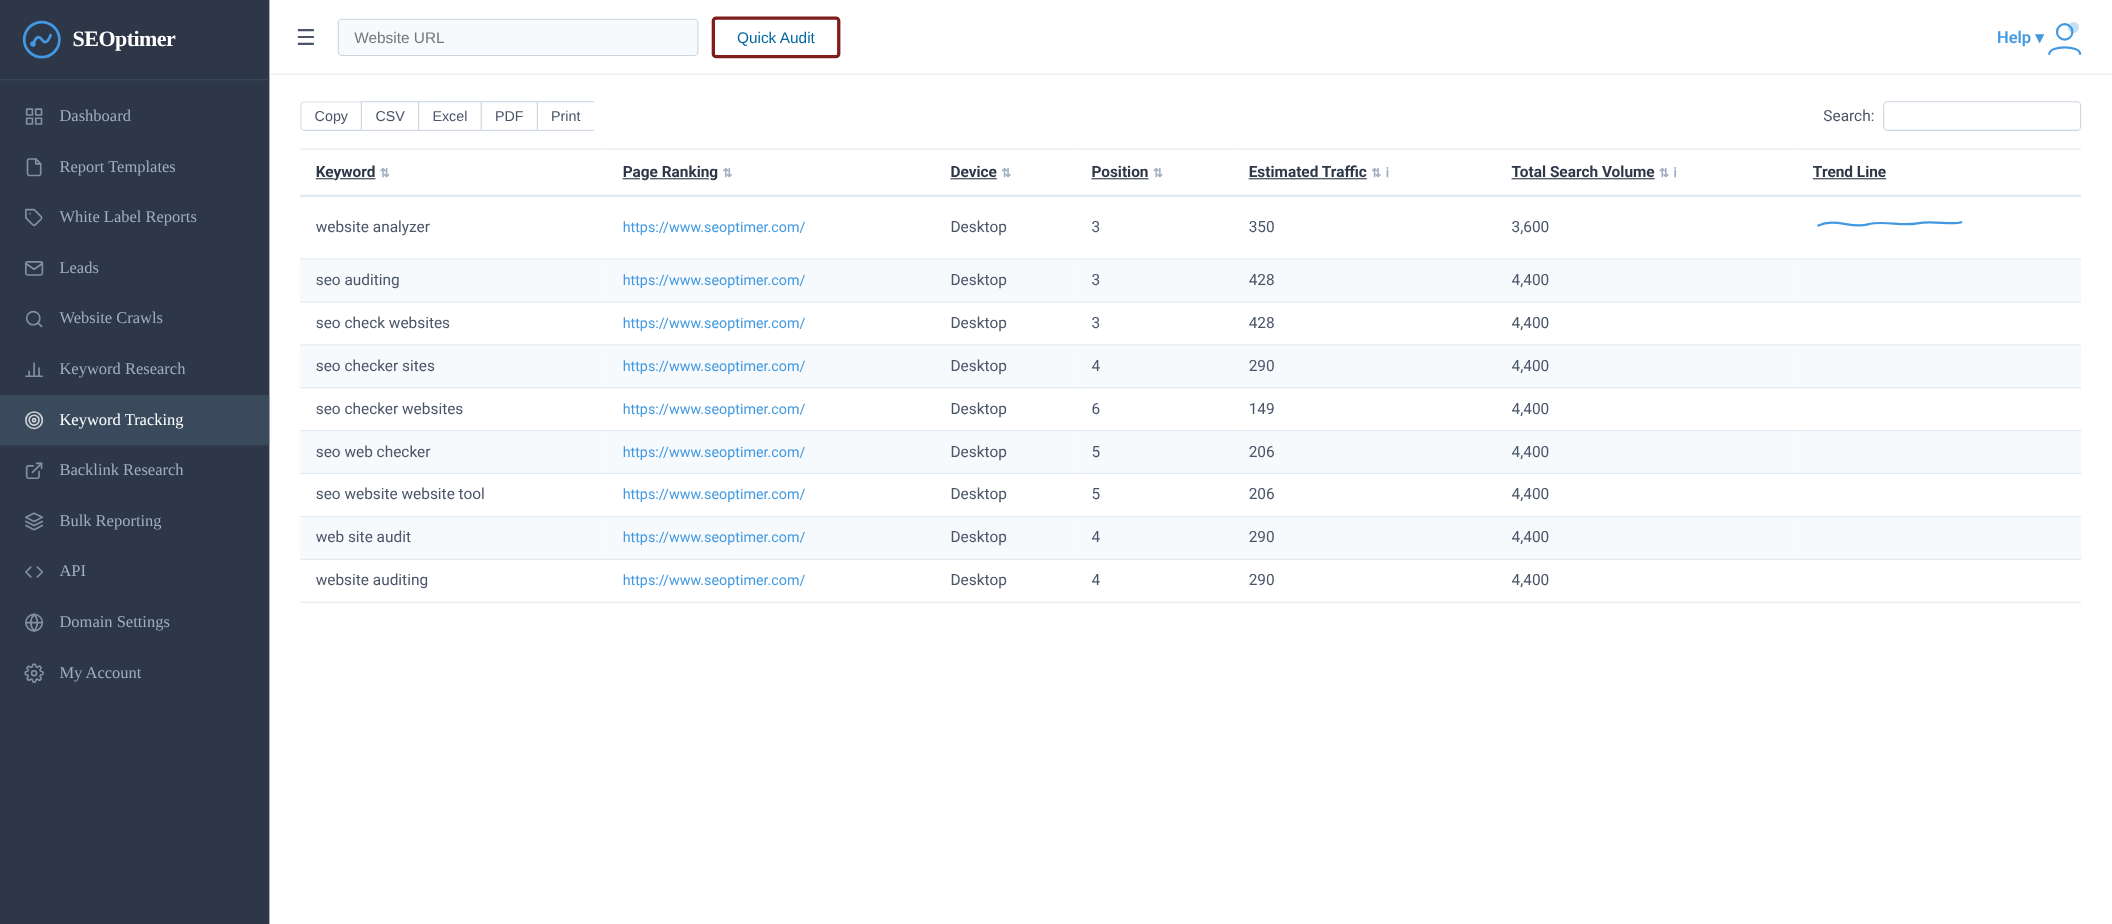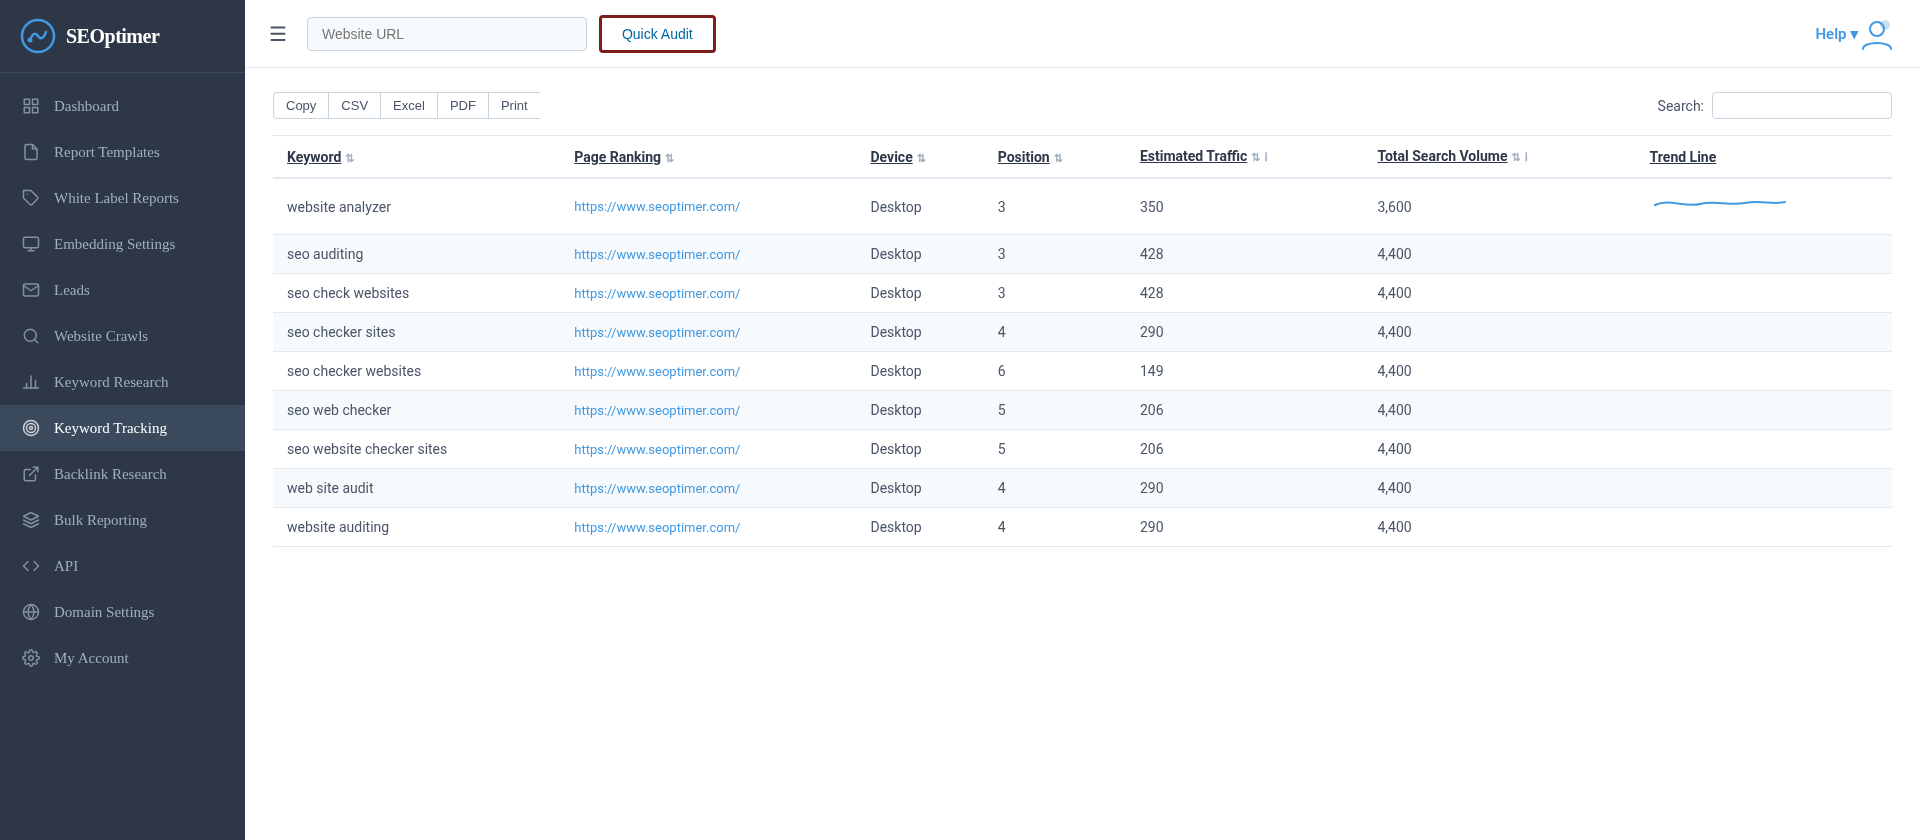--- a/index.html
+++ b/index.html
@@ -74,21 +74,21 @@
       height: 68px;
       gap: 12px;
     }
     .menu-icon-btn {
       cursor: pointer;
       color: #4a5568;
       font-size: 20px;
       margin-right: 8px;
     }
     .url-input {
-      width: 280px;
+      width: 328px;
       padding: 8px 14px;
       border: 1px solid #cbd5e0;
       border-radius: 4px;
       font-size: 14px;
       color: #a0aec0;
       background: #f7fafc;
       outline: none;
     }
     .quick-audit-btn {
       padding: 8px 20px;
@@ -243,28 +243,20 @@
       </div>
       <div class="nav-item">
         <span class="nav-icon"><svg width="18" height="18" viewBox="0 0 24 24" fill="none" stroke="currentColor" stroke-width="2" stroke-linecap="round" stroke-linejoin="round">
             <path d="M20.59 13.41l-7.17 7.17a2 2 0 0 1-2.83 0L2 12V2h10l8.59 8.59a2 2 0 0 1 0 2.82z"></path>
             <line x1="7" y1="7" x2="7.01" y2="7"></line>
           </svg></span>
         <span>White Label Reports</span>
       </div>
       <div class="nav-item">
         <span class="nav-icon"><svg width="18" height="18" viewBox="0 0 24 24" fill="none" stroke="currentColor" stroke-width="2" stroke-linecap="round" stroke-linejoin="round">
-            <rect x="2" y="3" width="20" height="14" rx="2"></rect>
-            <line x1="8" y1="21" x2="16" y2="21"></line>
-            <line x1="12" y1="17" x2="12" y2="21"></line>
-          </svg></span>
-        <span>Embedding Settings</span>
-      </div>
-      <div class="nav-item">
-        <span class="nav-icon"><svg width="18" height="18" viewBox="0 0 24 24" fill="none" stroke="currentColor" stroke-width="2" stroke-linecap="round" stroke-linejoin="round">
             <path d="M4 4h16c1.1 0 2 .9 2 2v12c0 1.1-.9 2-2 2H4c-1.1 0-2-.9-2-2V6c0-1.1.9-2 2-2z"></path>
             <polyline points="22,6 12,13 2,6"></polyline>
           </svg></span>
         <span>Leads</span>
       </div>
       <div class="nav-item">
         <span class="nav-icon"><svg width="18" height="18" viewBox="0 0 24 24" fill="none" stroke="currentColor" stroke-width="2" stroke-linecap="round" stroke-linejoin="round">
             <circle cx="11" cy="11" r="8"></circle>
             <line x1="21" y1="21" x2="16.65" y2="16.65"></line>
           </svg></span>
@@ -427,21 +419,21 @@
           <tr>
             <td class="keyword-cell">seo web checker</td>
             <td class="url-cell">https://www.seoptimer.com/</td>
             <td>Desktop</td>
             <td>5</td>
             <td>206</td>
             <td>4,400</td>
             <td></td>
           </tr>
           <tr>
-            <td class="keyword-cell">seo website checker sites</td>
+            <td class="keyword-cell">seo website website tool</td>
             <td class="url-cell">https://www.seoptimer.com/</td>
             <td>Desktop</td>
             <td>5</td>
             <td>206</td>
             <td>4,400</td>
             <td></td>
           </tr>
           <tr>
             <td class="keyword-cell">web site audit</td>
             <td class="url-cell">https://www.seoptimer.com/</td>

